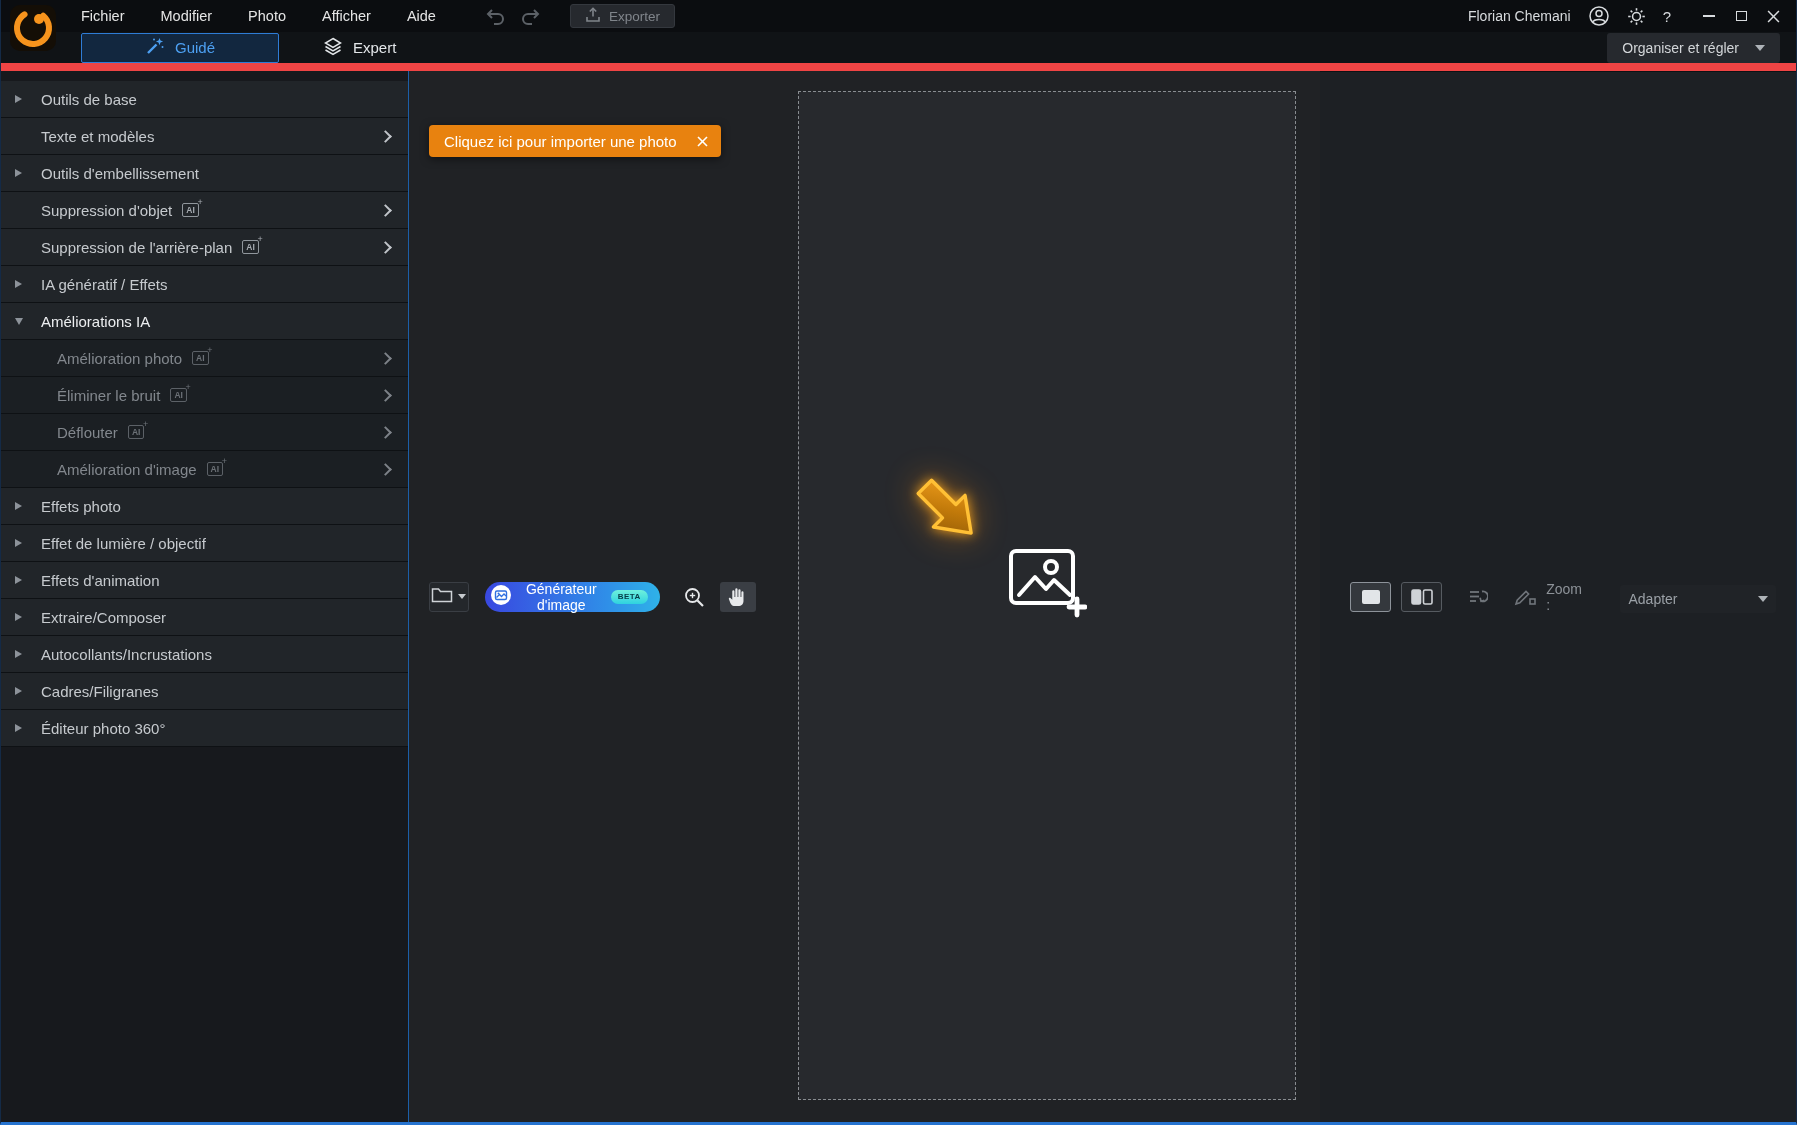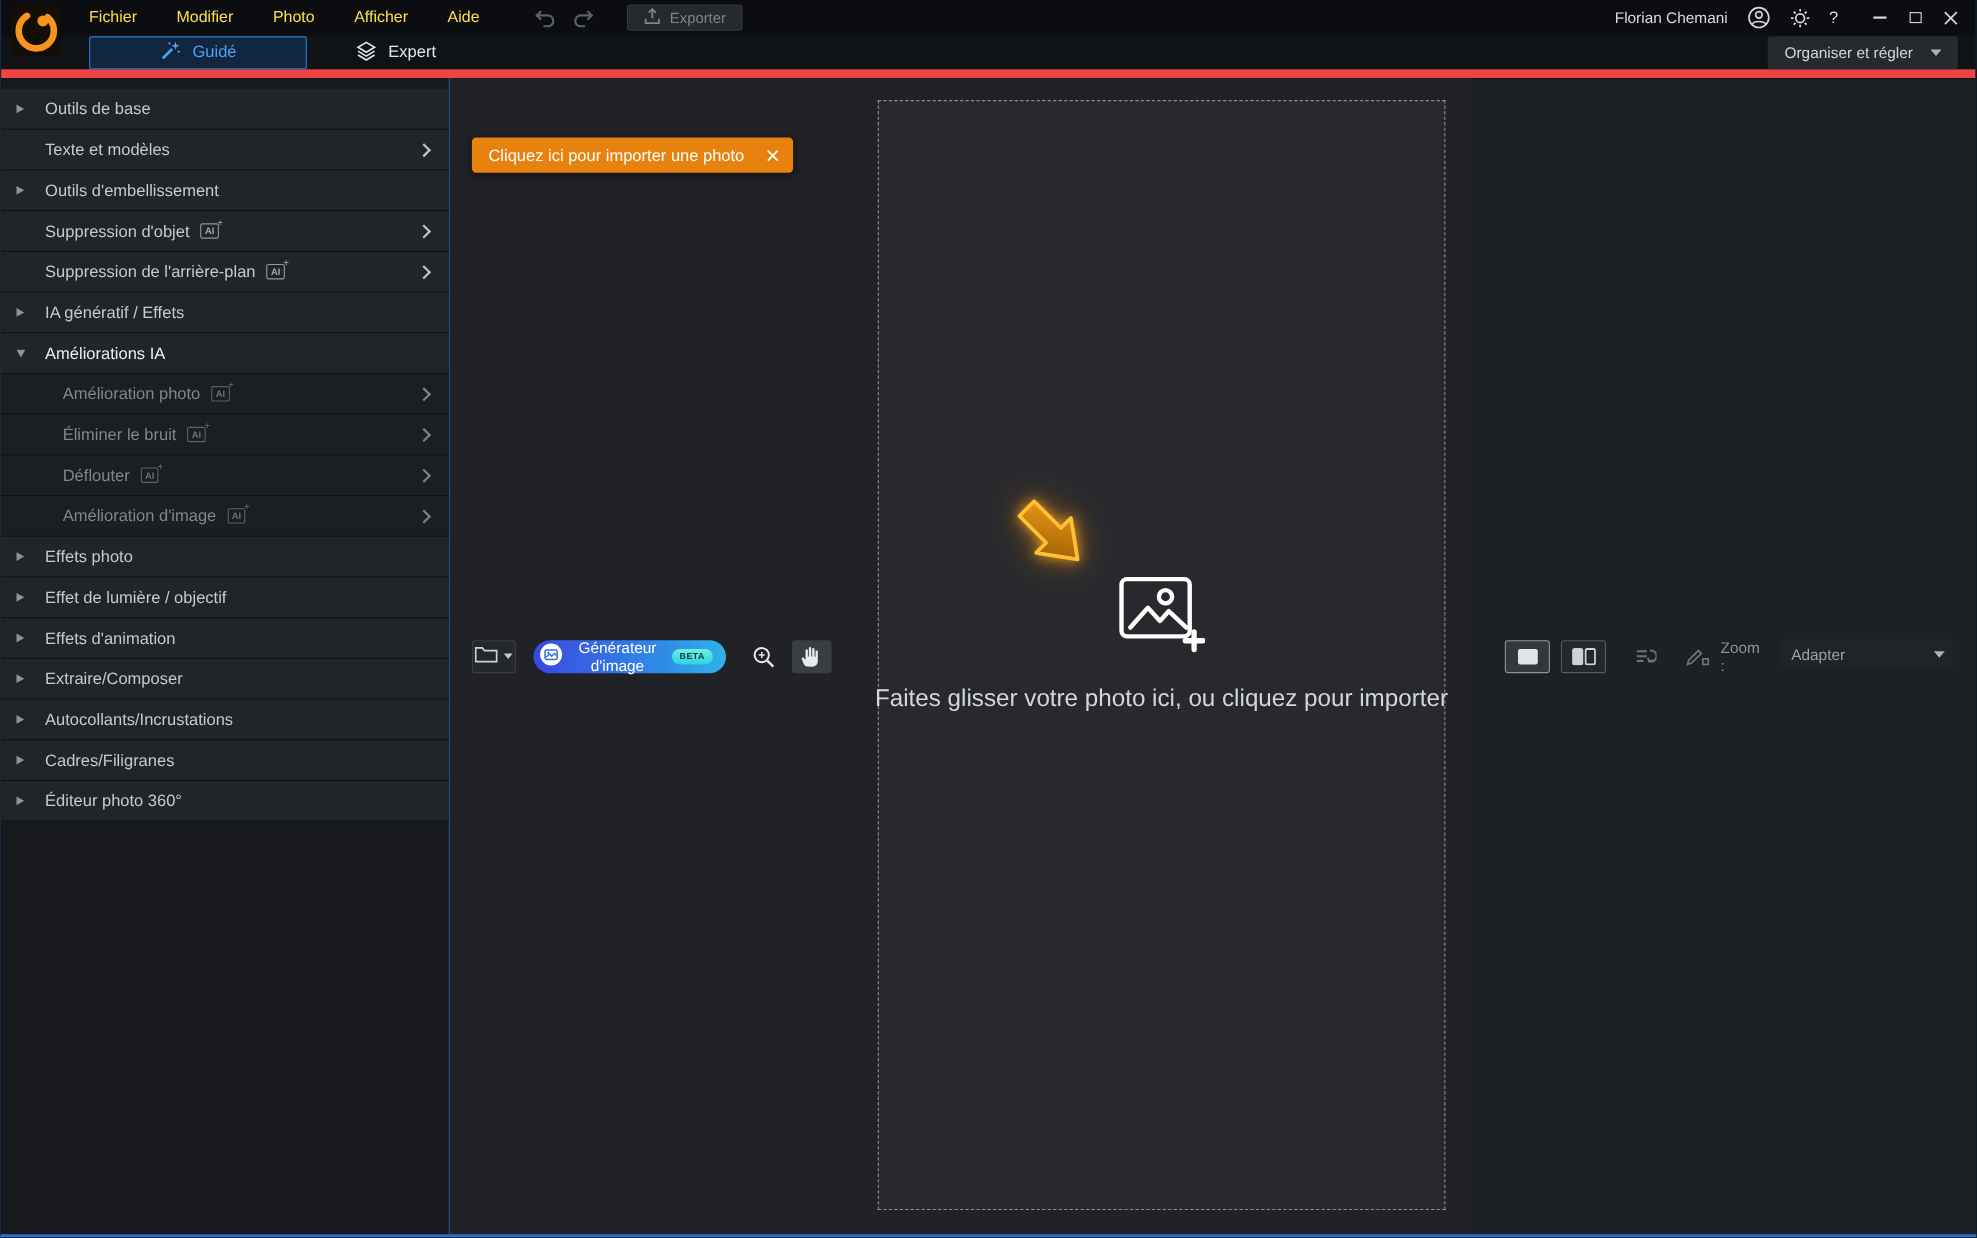--- a/index.html
+++ b/index.html
@@ -7,21 +7,21 @@
   body { font-family:"Liberation Sans", sans-serif; }
 
   .app { width:1797px; height:1125px; background:#17191d; position:relative;
          display:flex; flex-direction:column; overflow:hidden;
          border-bottom:3px solid #2673cf; border-left:1px solid #142a46; border-right:1px solid #142a46; }
 
   
   .titlebar { flex:0 0 32px; background:#0b0d10; display:flex; align-items:center;
               padding-left:80px; position:relative; }
   .logo { position:absolute; left:8px; top:4px; width:48px; height:48px; z-index:20; }
-  .menus { display:flex; gap:36px; color:#fde047; font-size:14.5px; }
+  .menus { display:flex; gap:36px; color:#e5e5e5; font-size:14.5px; }
   .menu { cursor:default; }
   .hist { display:flex; gap:14px; margin-left:48px; align-items:center; }
   .icon-btn { display:flex; cursor:pointer; }
   .export-btn { margin-left:28px; height:24px; display:flex; align-items:center; gap:8px;
                 background:#26292e; border:1px solid #34383e; border-radius:3px; padding:0 14px;
                 color:#80858b; font-size:13.5px; font-family:inherit; cursor:default; }
   .tb-right { margin-left:auto; display:flex; align-items:center; gap:17px; padding-right:8px; color:#d8dbde; }
   .user-name { font-size:14px; }
   .help { font-size:15px; color:#d8dbde; cursor:pointer; }
   .win-ctl { display:flex; gap:2px; margin-left:6px; }
@@ -103,21 +103,21 @@
                 filter:drop-shadow(0 0 6px rgba(255,170,30,.85)) drop-shadow(0 0 16px rgba(255,140,0,.45)); }
   .drop-text { margin-top:22px; color:#d4d7da; font-size:22px; white-space:nowrap; }
 
   
   .bottombar { flex:0 0 46px; border-top:1px solid #0e1114; background:#1d2024;
                display:flex; align-items:center; padding:0 20px 0 30px; gap:10px; }
   .view-btn { width:42px; height:30px; border:1px solid #565b61; background:#24272b; border-radius:3px;
               display:flex; align-items:center; justify-content:center; cursor:pointer; }
   .view-btn.active { border-color:#8d939a; background:#34383d; }
   .bb-ico { margin-left:16px; display:flex; cursor:pointer; }
-  .zoomctl { margin-left:auto; display:flex; align-items:flex-start; gap:14px; color:#8d9298; font-size:14px; }
+  .zoomctl { margin-left:auto; display:flex; align-items:flex-end; gap:32px; color:#8d9298; font-size:14px; }
   .zoom-dd { width:160px; height:28px; display:flex; align-items:center; justify-content:space-between;
              padding:0 8px; color:#9aa0a6; cursor:pointer; background:#202327; border-radius:3px; }
 </style>
 </head>
 <body>
 
 <div class="app">
 
   <header class="titlebar">
     <div class="logo">
@@ -431,21 +431,20 @@
                 </svg>
               </div>
               <svg width="80" height="72" viewBox="0 0 40 36" fill="none" stroke="#ffffff" stroke-width="2" stroke-linecap="round" stroke-linejoin="round">
                 <rect x="2" y="2" width="31" height="26" rx="2.5"></rect>
                 <circle cx="22" cy="10" r="3"></circle>
                 <path d="M6 24 l8 -9 5.5 6 4 -4.5 8 7.5"></path>
                 <line x1="35" y1="26" x2="35" y2="34" stroke-width="2.4"></line>
                 <line x1="31" y1="30" x2="39" y2="30" stroke-width="2.4"></line>
               </svg>
             </div>
-            <div class="drop-text">Faites glisser votre photo ici, ou cliquez pour importer</div>
           </div>
         </div>
       </div>
 
       <div class="bottombar">
         <button class="view-btn active">
           <svg width="20" height="16" viewBox="0 0 20 16">
             <rect x="1" y="1" width="18" height="14" rx="2" fill="#e2e5e8"></rect>
           </svg>
         </button>

